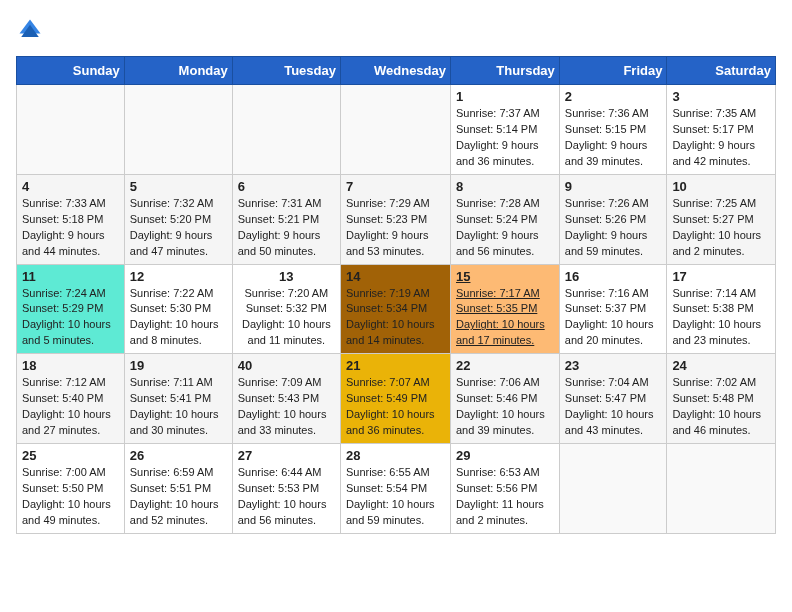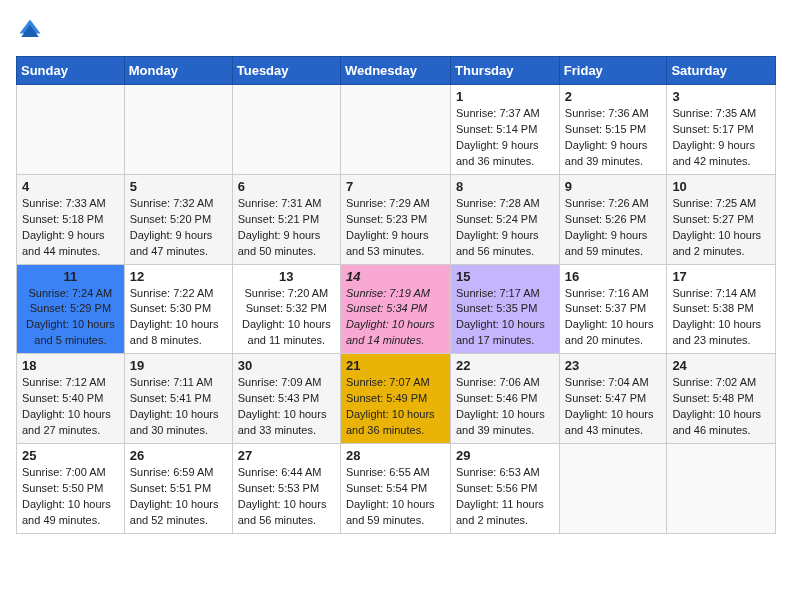--- a/index.html
+++ b/index.html
@@ -48,21 +48,21 @@
       width: 100%;
       border-collapse: collapse;
       border: 1px solid #ccc;
     }
     .calendar th {
       background: #2563c7;
       color: #fff;
       font-size: 13px;
       font-weight: bold;
       padding: 6px 4px;
-      text-align: left;
+      text-align: right;
       border: 1px solid #1a4fa0;
     }
     .calendar td {
       vertical-align: top;
       border: 1px solid #ccc;
       padding: 4px 5px;
       width: 113px;
       min-height: 80px;
       font-size: 10.5px;
       color: #222;
@@ -183,45 +183,45 @@
 Daylight: 9 hours and 59 minutes.</div>
         </td>
         <td style="background: rgb(245, 245, 245);">
           <span class="day-num">10</span>
           <div class="cell-content">Sunrise: 7:25 AM
 Sunset: 5:27 PM
 Daylight: 10 hours and 2 minutes.</div>
         </td>
       </tr>
       <tr>
-        <td style="background: #3b82f6; text-align: center;">
+        <td style="background: #5eead4;">
           <span class="day-num">11</span>
           <div class="cell-content">Sunrise: 7:24 AM
 Sunset: 5:29 PM
 Daylight: 10 hours and 5 minutes.</div>
         </td>
         <td style="background: rgb(255, 255, 255);">
           <span class="day-num">12</span>
           <div class="cell-content">Sunrise: 7:22 AM
 Sunset: 5:30 PM
 Daylight: 10 hours and 8 minutes.</div>
         </td>
         <td style="background: rgb(255, 255, 255); text-align: center;">
           <span class="day-num">13</span>
           <div class="cell-content">Sunrise: 7:20 AM
 Sunset: 5:32 PM
 Daylight: 10 hours and 11 minutes.</div>
         </td>
-        <td style="background: #f9a8d4; font-style: italic;">
+        <td style="background: #a16207;">
           <span class="day-num">14</span>
           <div class="cell-content">Sunrise: 7:19 AM
 Sunset: 5:34 PM
 Daylight: 10 hours and 14 minutes.</div>
         </td>
-        <td style="background: #c4b5fd;">
+        <td style="background: #fdba74; text-decoration: underline;">
           <span class="day-num">15</span>
           <div class="cell-content">Sunrise: 7:17 AM
 Sunset: 5:35 PM
 Daylight: 10 hours and 17 minutes.</div>
         </td>
         <td style="background: rgb(255, 255, 255);">
           <span class="day-num">16</span>
           <div class="cell-content">Sunrise: 7:16 AM
 Sunset: 5:37 PM
 Daylight: 10 hours and 20 minutes.</div>
@@ -240,21 +240,21 @@
 Sunset: 5:40 PM
 Daylight: 10 hours and 27 minutes.</div>
         </td>
         <td style="background: rgb(245, 245, 245); margin-left: 28px;">
           <span class="day-num">19</span>
           <div class="cell-content">Sunrise: 7:11 AM
 Sunset: 5:41 PM
 Daylight: 10 hours and 30 minutes.</div>
         </td>
         <td style="background: rgb(245, 245, 245);">
-          <span class="day-num">30</span>
+          <span class="day-num">40</span>
           <div class="cell-content">Sunrise: 7:09 AM
 Sunset: 5:43 PM
 Daylight: 10 hours and 33 minutes.</div>
         </td>
         <td style="background: #eab308;">
           <span class="day-num">21</span>
           <div class="cell-content">Sunrise: 7:07 AM
 Sunset: 5:49 PM
 Daylight: 10 hours and 36 minutes.</div>
         </td>

